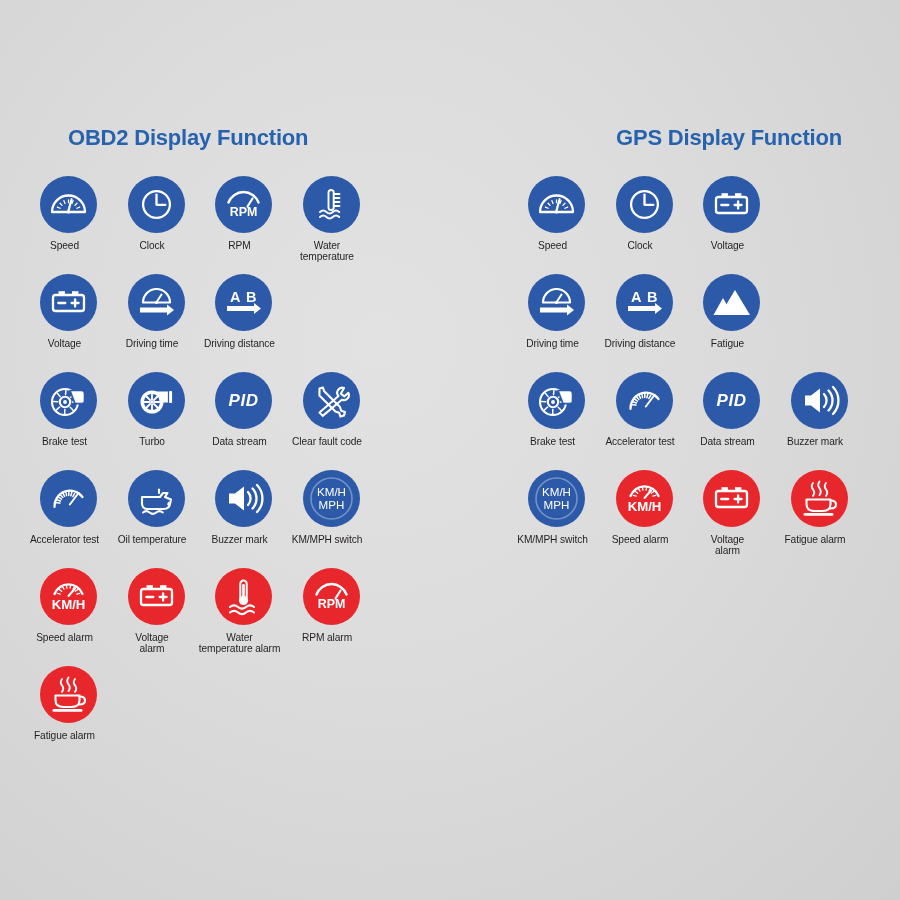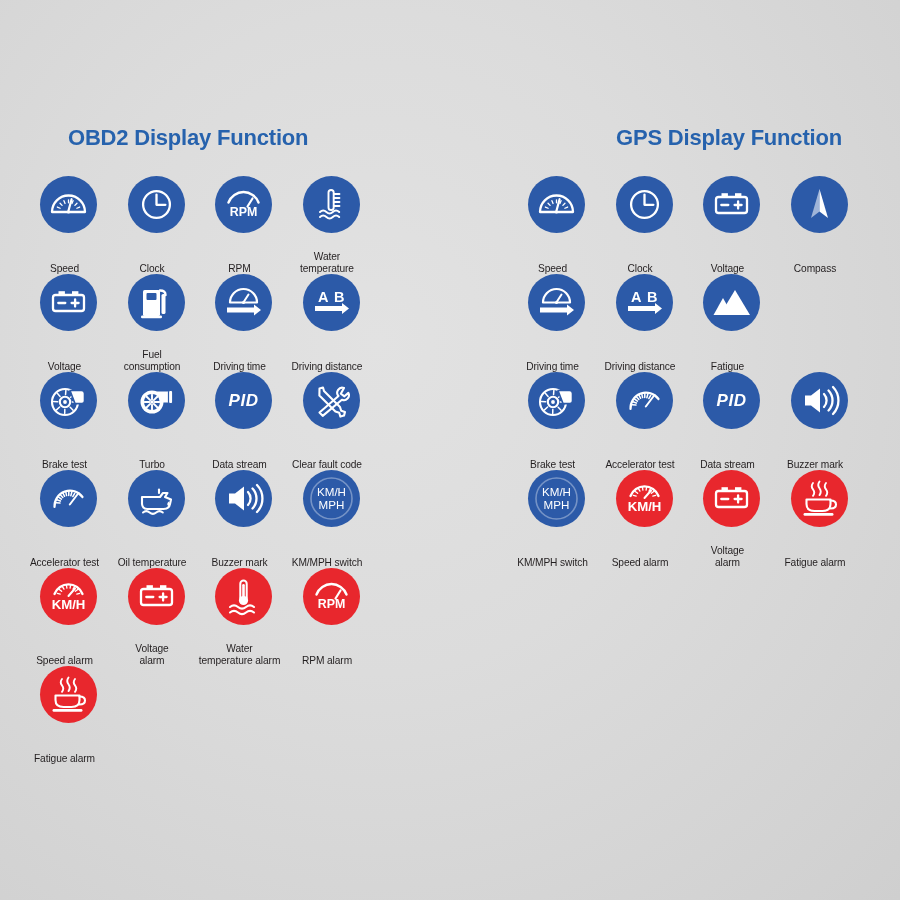--- a/index.html
+++ b/index.html
@@ -59,21 +59,20 @@
     display: flex;
     height: 98px;
   }
 
   .cell {
     width: 87.5px;
     position: relative;
     display: flex;
     flex-direction: column;
     align-items: center;
-    justify-content: space-between;
   }
 
   .cell.empty { visibility: hidden; }
 
   #panel-obd2 .grid { padding-left: 25px; }
   #panel-gps  .grid { padding-left: 53px; }
 
   .disc {
     width: 57px;
     height: 57px;
@@ -83,21 +82,21 @@
     align-items: center;
     justify-content: center;
     flex: 0 0 auto;
     position: relative;
   }
   .disc.red { background: #e8272d; }
 
   .disc svg { display: block; overflow: visible; }
 
   .caption {
-    margin-top: 13px;
+    margin-top: 7px;
     font-size: 10.2px;
     line-height: 11.4px;
     text-align: center;
     color: #231f20;
     width: 104px;
     margin-left: -8.5px;
     letter-spacing: -0.1px;
   }
 </style>
 </head>
@@ -168,32 +167,20 @@
                 <rect x="13" y="21" width="31" height="16" rx="2.6" fill="none" stroke="#fff" stroke-width="2.3"></rect>
                 <rect x="18.5" y="17.2" width="6.4" height="4" fill="#fff"></rect>
                 <rect x="32" y="17.2" width="6.4" height="4" fill="#fff"></rect>
                 <line x1="18.3" y1="29" x2="25.3" y2="29" stroke="#fff" stroke-width="2.3" stroke-linecap="round"></line>
                 <line x1="35.3" y1="29" x2="35.3" y2="29" stroke="#fff" stroke-width="0"></line>
                 <line x1="31.6" y1="29" x2="38.6" y2="29" stroke="#fff" stroke-width="2.3" stroke-linecap="round"></line>
                 <line x1="35.1" y1="25.5" x2="35.1" y2="32.5" stroke="#fff" stroke-width="2.3" stroke-linecap="round"></line>
               </svg>
             </div>
             <div class="caption">Voltage</div>
-          </div>
-          <div class="cell">
-            <div class="disc">
-              <svg width="57" height="57" viewBox="0 0 57 57" xmlns="http://www.w3.org/2000/svg">
-                <rect x="15" y="16" width="17" height="26" rx="1.6" fill="#fff"></rect>
-                <rect x="18.5" y="19" width="10" height="7" rx="1" fill="#2c5aa8"></rect>
-                <rect x="33.5" y="20" width="4" height="20" rx="1.6" fill="#fff"></rect>
-                <path d="M32 16.5 q5.5 0 5.5 4.5" fill="none" stroke="#fff" stroke-width="2.4" stroke-linecap="round"></path>
-                <rect x="13" y="41.5" width="21" height="2.8" rx="1.2" fill="#fff"></rect>
-              </svg>
-            </div>
-            <div class="caption">Fuel<br>consumption</div>
           </div>
           <div class="cell">
             <div class="disc">
               <svg width="57" height="57" viewBox="0 0 57 57" xmlns="http://www.w3.org/2000/svg">
                 <path d="M15 28.5 A13.5 13.5 0 0 1 42 28.5 Z" fill="none" stroke="#fff" stroke-width="2.2" stroke-linejoin="round"></path>
                 <path d="M28.5 28.3 L33.5 20.5" stroke="#fff" stroke-width="2" stroke-linecap="round"></path>
                 <circle cx="28.5" cy="28.4" r="1.5" fill="#fff"></circle>
                 <path d="M12 33.5 H39 V30.5 L46 36 L39 41.5 V38.5 H12 Z" fill="#fff"></path>
               </svg>
             </div>
@@ -443,29 +430,20 @@
                 <rect x="18.5" y="17.2" width="6.4" height="4" fill="#fff"></rect>
                 <rect x="32" y="17.2" width="6.4" height="4" fill="#fff"></rect>
                 <line x1="18.3" y1="29" x2="25.3" y2="29" stroke="#fff" stroke-width="2.3" stroke-linecap="round"></line>
                 <line x1="35.3" y1="29" x2="35.3" y2="29" stroke="#fff" stroke-width="0"></line>
                 <line x1="31.6" y1="29" x2="38.6" y2="29" stroke="#fff" stroke-width="2.3" stroke-linecap="round"></line>
                 <line x1="35.1" y1="25.5" x2="35.1" y2="32.5" stroke="#fff" stroke-width="2.3" stroke-linecap="round"></line>
               </svg>
             </div>
             <div class="caption">Voltage</div>
           </div>
-          <div class="cell">
-            <div class="disc">
-              <svg width="57" height="57" viewBox="0 0 57 57" xmlns="http://www.w3.org/2000/svg">
-                <path d="M28.5 13 L37 42 L28.5 35.5 Z" fill="#fff"></path>
-                <path d="M28.5 13 L20 42 L28.5 35.5 Z" fill="rgba(255,255,255,0.55)"></path>
-              </svg>
-            </div>
-            <div class="caption">Compass</div>
-          </div>
         </div>
         <div class="row">
           <div class="cell">
             <div class="disc">
               <svg width="57" height="57" viewBox="0 0 57 57" xmlns="http://www.w3.org/2000/svg">
                 <path d="M15 28.5 A13.5 13.5 0 0 1 42 28.5 Z" fill="none" stroke="#fff" stroke-width="2.2" stroke-linejoin="round"></path>
                 <path d="M28.5 28.3 L33.5 20.5" stroke="#fff" stroke-width="2" stroke-linecap="round"></path>
                 <circle cx="28.5" cy="28.4" r="1.5" fill="#fff"></circle>
                 <path d="M12 33.5 H39 V30.5 L46 36 L39 41.5 V38.5 H12 Z" fill="#fff"></path>
               </svg>

